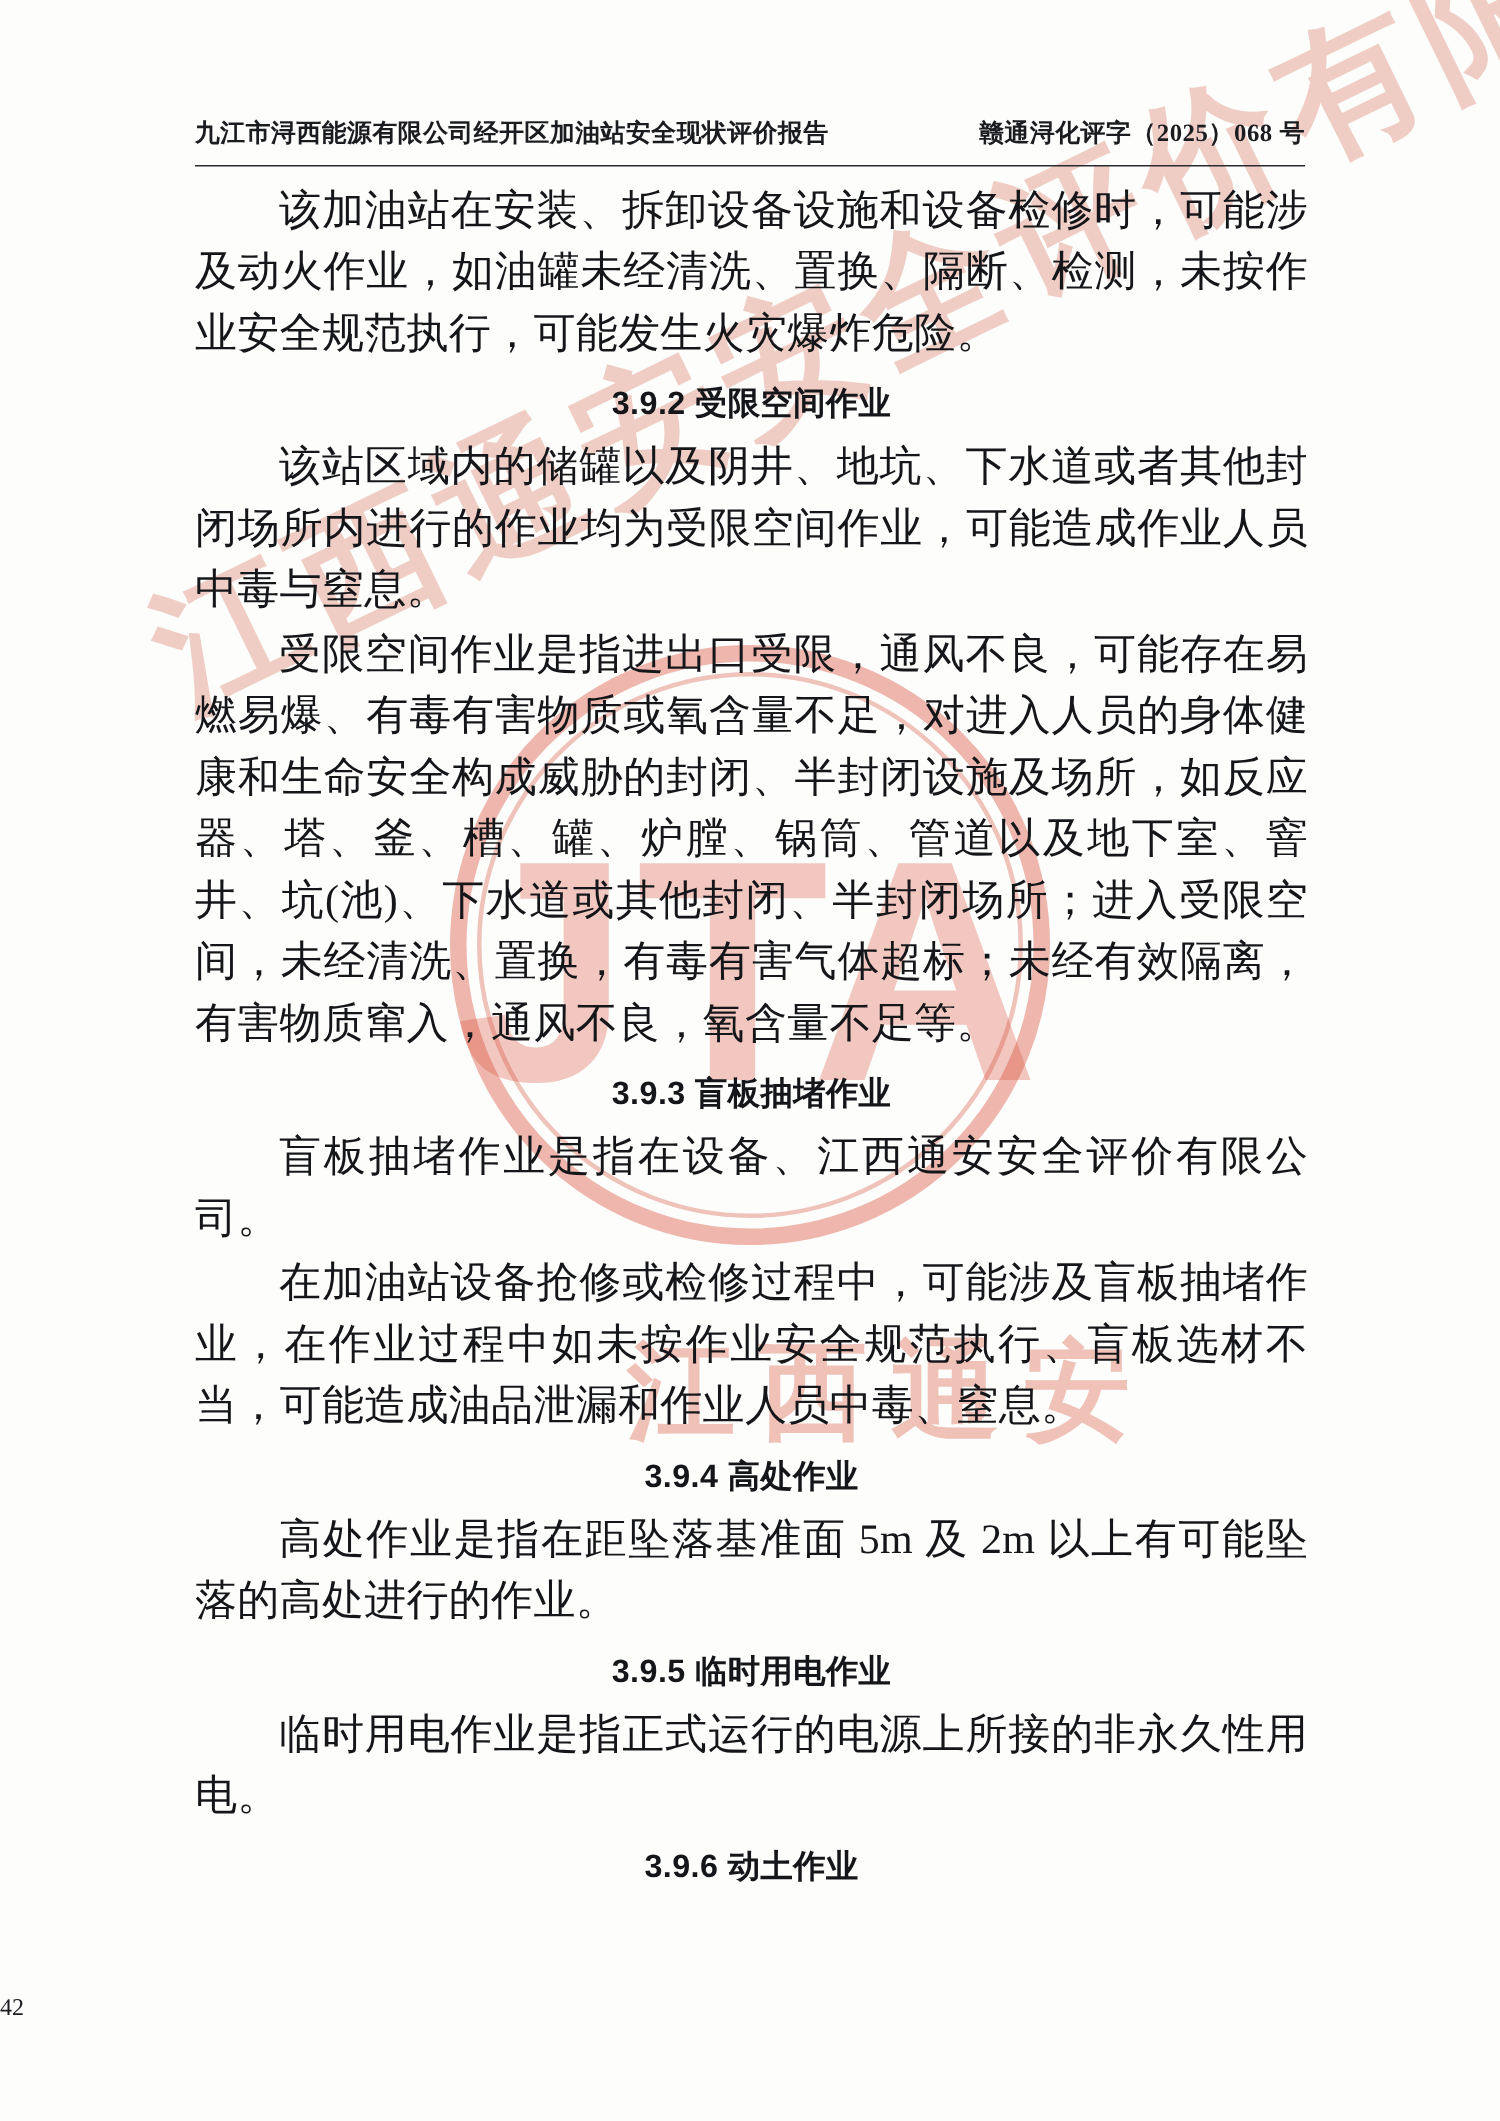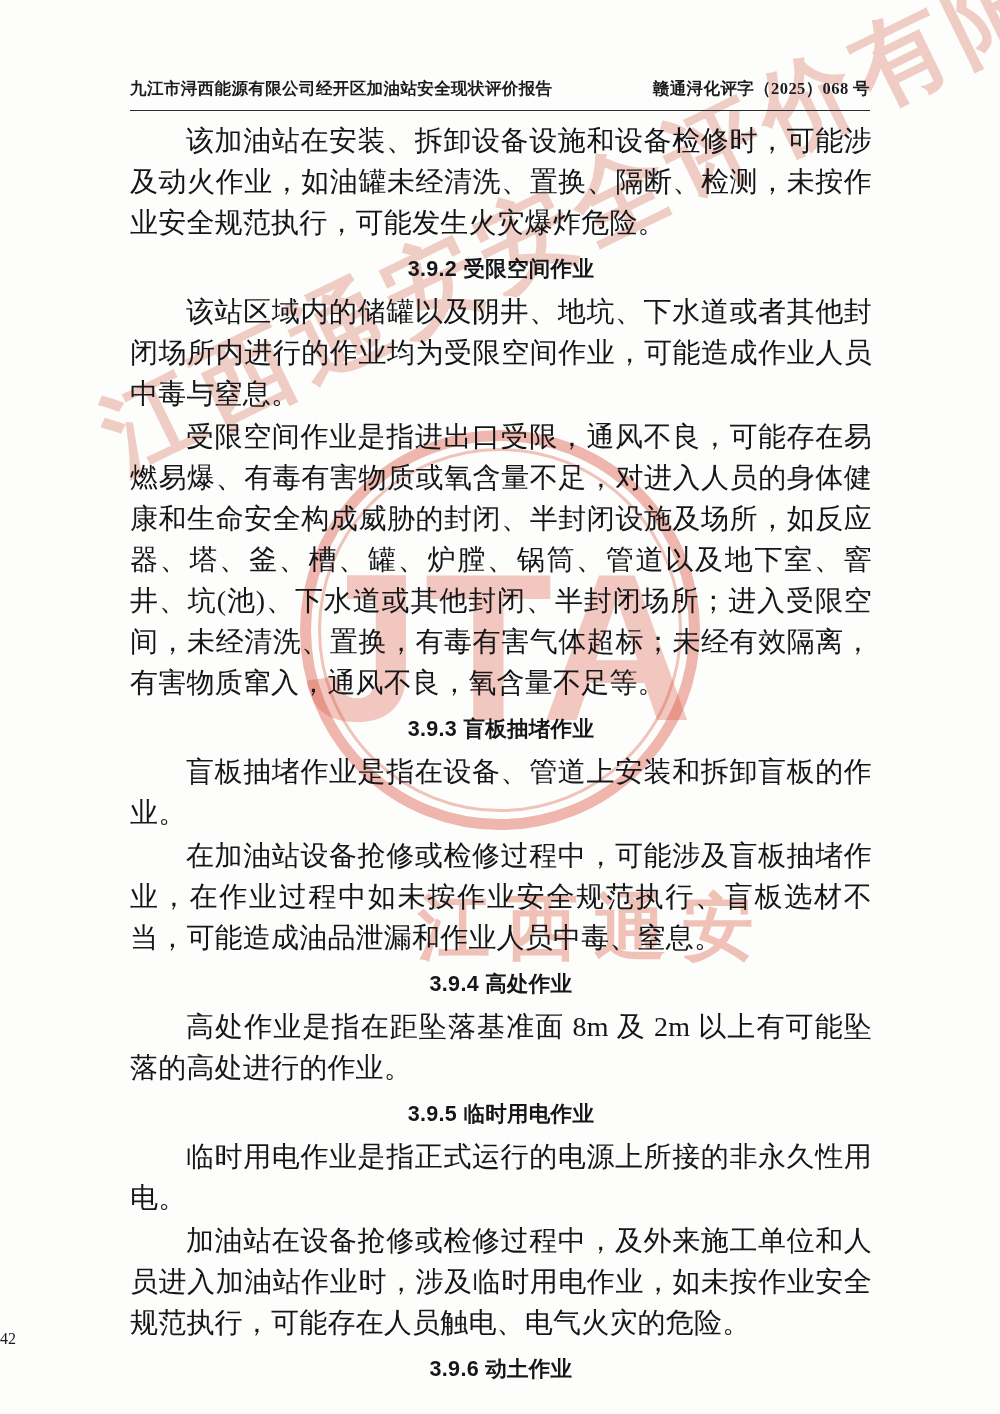--- a/index.html
+++ b/index.html
@@ -168,26 +168,25 @@
       <span>赣通浔化评字（2025）068 号</span>
     </div>
     <div class="header-rule"></div>
 
     <div class="body-area">
       <p class="para">该加油站在安装、拆卸设备设施和设备检修时，可能涉及动火作业，如油罐未经清洗、置换、隔断、检测，未按作业安全规范执行，可能发生火灾爆炸危险。</p>
       <h3 class="sub">3.9.2 受限空间作业</h3>
       <p class="para">该站区域内的储罐以及阴井、地坑、下水道或者其他封闭场所内进行的作业均为受限空间作业，可能造成作业人员中毒与窒息。</p>
       <p class="para">受限空间作业是指进出口受限，通风不良，可能存在易燃易爆、有毒有害物质或氧含量不足，对进入人员的身体健康和生命安全构成威胁的封闭、半封闭设施及场所，如反应器、塔、釜、槽、罐、炉膛、锅筒、管道以及地下室、窨井、坑(池)、下水道或其他封闭、半封闭场所；进入受限空间，未经清洗、置换，有毒有害气体超标；未经有效隔离，有害物质窜入，通风不良，氧含量不足等。</p>
       <h3 class="sub">3.9.3 盲板抽堵作业</h3>
-      <p class="para">盲板抽堵作业是指在设备、管道上安装和拆卸盲板的作业。</p>
+      <p class="para">盲板抽堵作业是指在设备、江西通安安全评价有限公司。</p>
       <p class="para">在加油站设备抢修或检修过程中，可能涉及盲板抽堵作业，在作业过程中如未按作业安全规范执行、盲板选材不当，可能造成油品泄漏和作业人员中毒、窒息。</p>
       <h3 class="sub">3.9.4 高处作业</h3>
-      <p class="para">高处作业是指在距坠落基准面 8m 及 2m 以上有可能坠落的高处进行的作业。</p>
+      <p class="para">高处作业是指在距坠落基准面 5m 及 2m 以上有可能坠落的高处进行的作业。</p>
       <h3 class="sub">3.9.5 临时用电作业</h3>
       <p class="para">临时用电作业是指正式运行的电源上所接的非永久性用电。</p>
-      <p class="para">加油站在设备抢修或检修过程中，及外来施工单位和人员进入加油站作业时，涉及临时用电作业，如未按作业安全规范执行，可能存在人员触电、电气火灾的危险。</p>
       <h3 class="sub">3.9.6 动土作业</h3>
     </div>
 
     <div class="pagenum">42</div>
 
   </div>
 </div>
 
 </body></html>

